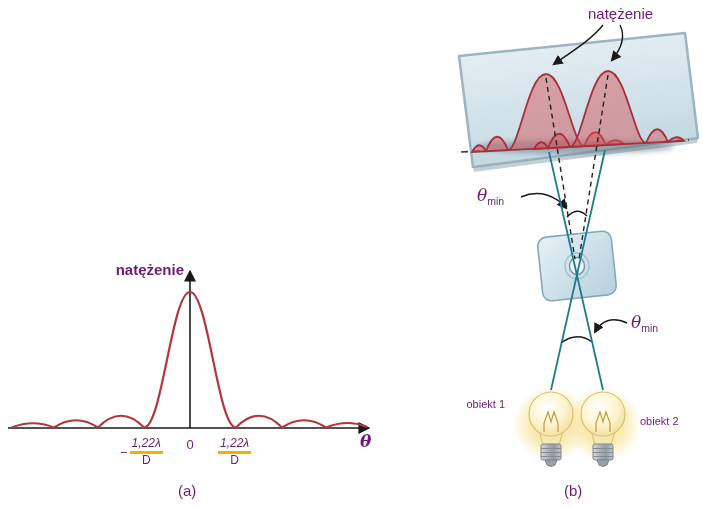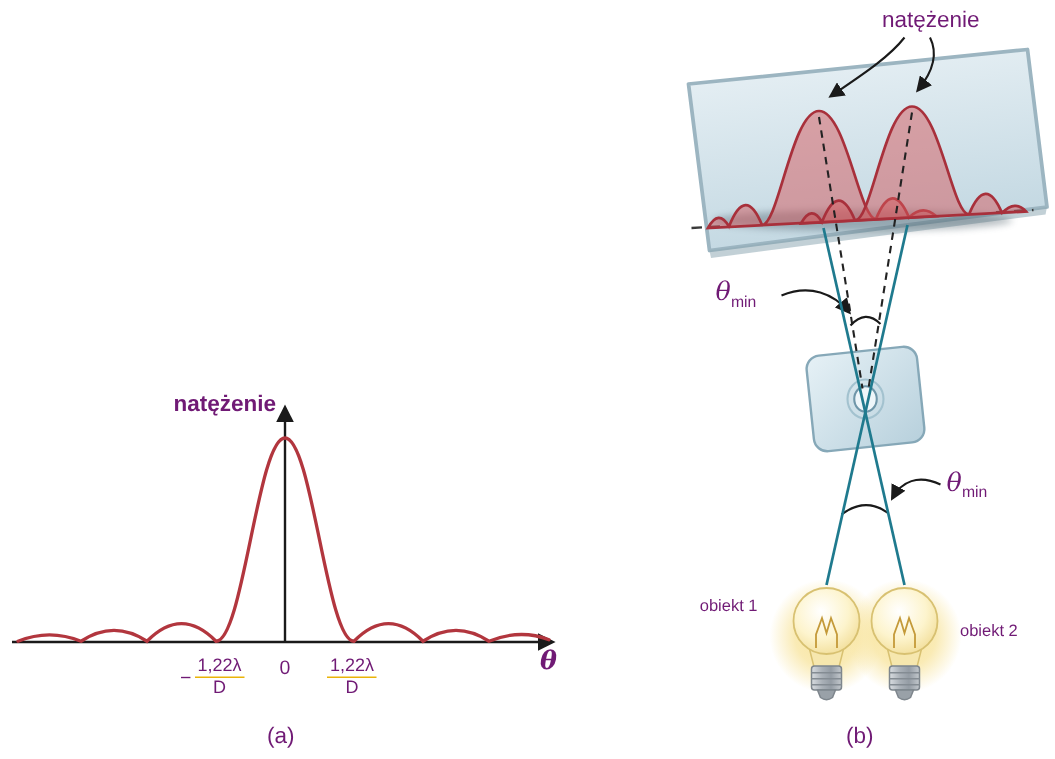--- a/index.html
+++ b/index.html
@@ -14,21 +14,21 @@
   .object-label { font-size:11px; }
   .object-label.right-align { width:75px; text-align:right; }
   .theta-axis { font-family:"DejaVu Serif", serif; font-style:italic; font-weight:bold; font-size:17px; }
   .theta-min { font-size:17px; }
   .theta-min .sym { font-family:"DejaVu Serif", serif; font-style:italic; }
   .theta-min sub { font-size:10.5px; font-family:"Liberation Sans", sans-serif; font-style:normal;text-align:center; }
   .tick-zero { font-size:13px; width:14px; text-align:center; }
   .tick-frac { font-size:12px; display:flex; align-items:center; }
   .minus { font-size:13px; margin-right:2px; }
   .frac { display:inline-block; text-align:center; line-height:1.15; }
-  .frac .num { display:block; border-bottom:1px solid #eab308; padding:0 2px; }
+  .frac .num { display:block; border-bottom:3px solid #eab308; padding:0 2px;font-style:italic; }
   .frac .den { display:block; }
 </style>
 </head>
 <body>
 
 <div id="stage">
 
   <svg class="diagram" width="703" height="506" viewBox="0 0 703 506" aria-hidden="true">
     <defs>
       <marker id="arr" viewBox="0 0 10 10" refX="8" refY="5" markerWidth="7.5" markerHeight="7.5" orient="auto">

